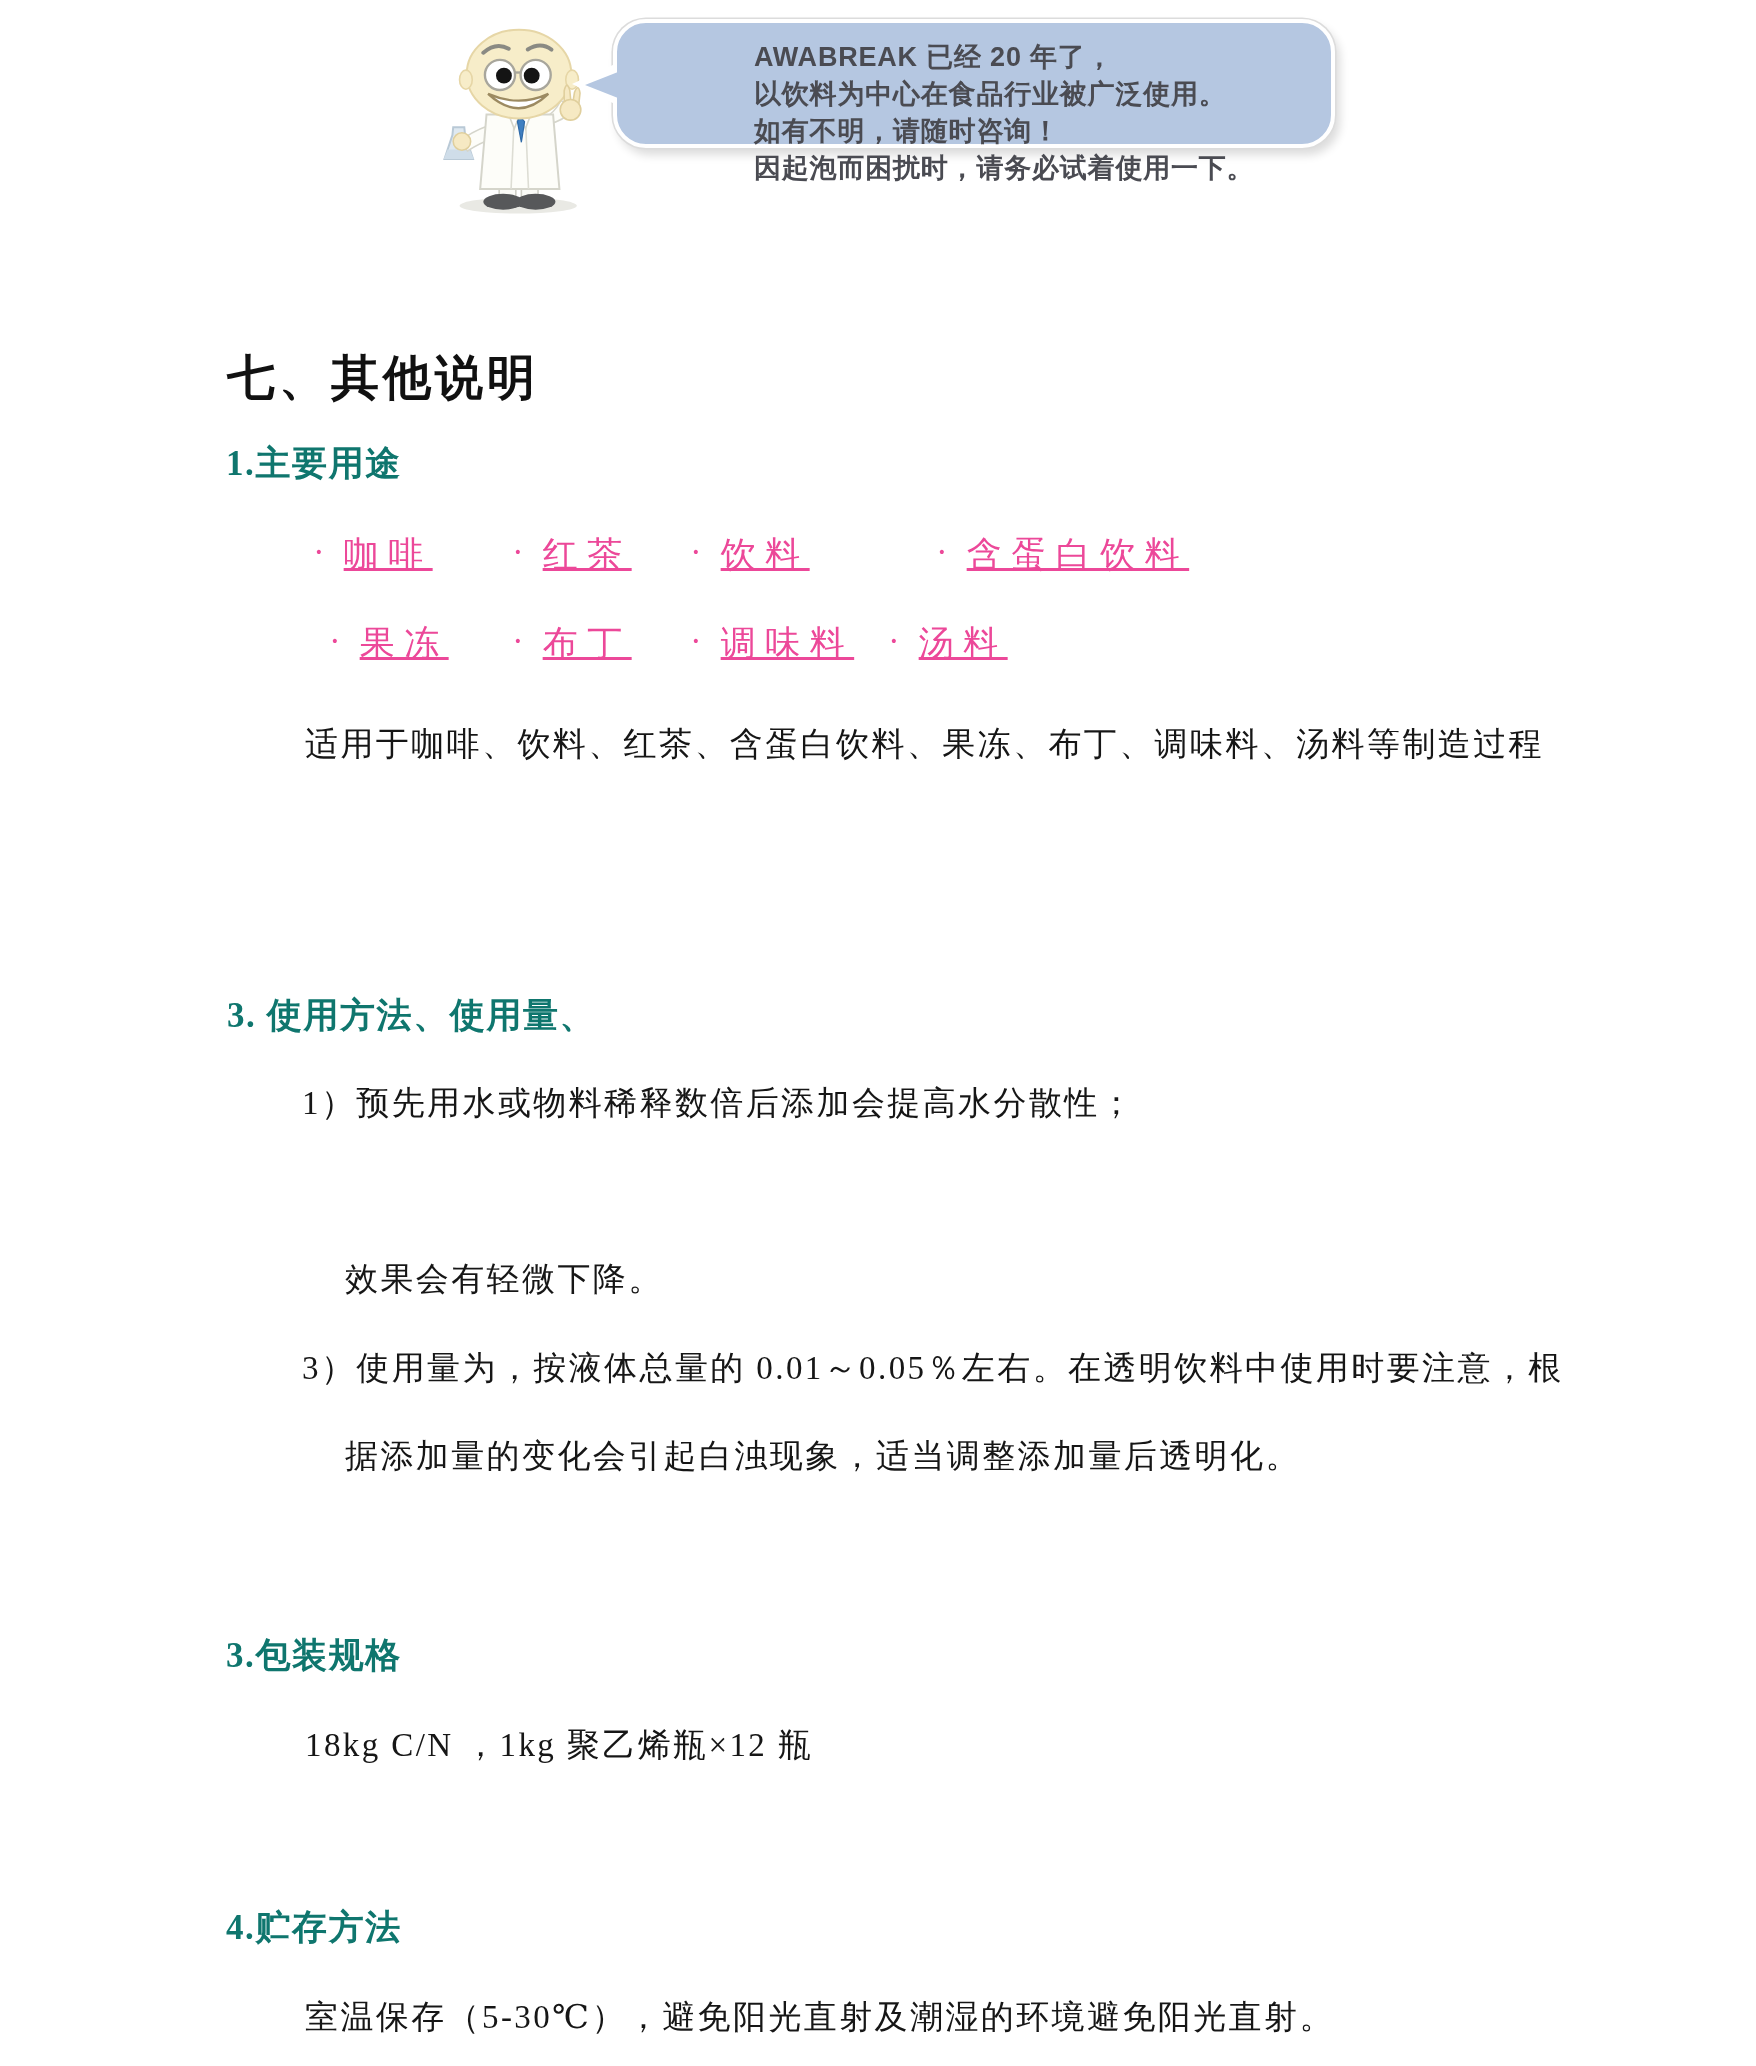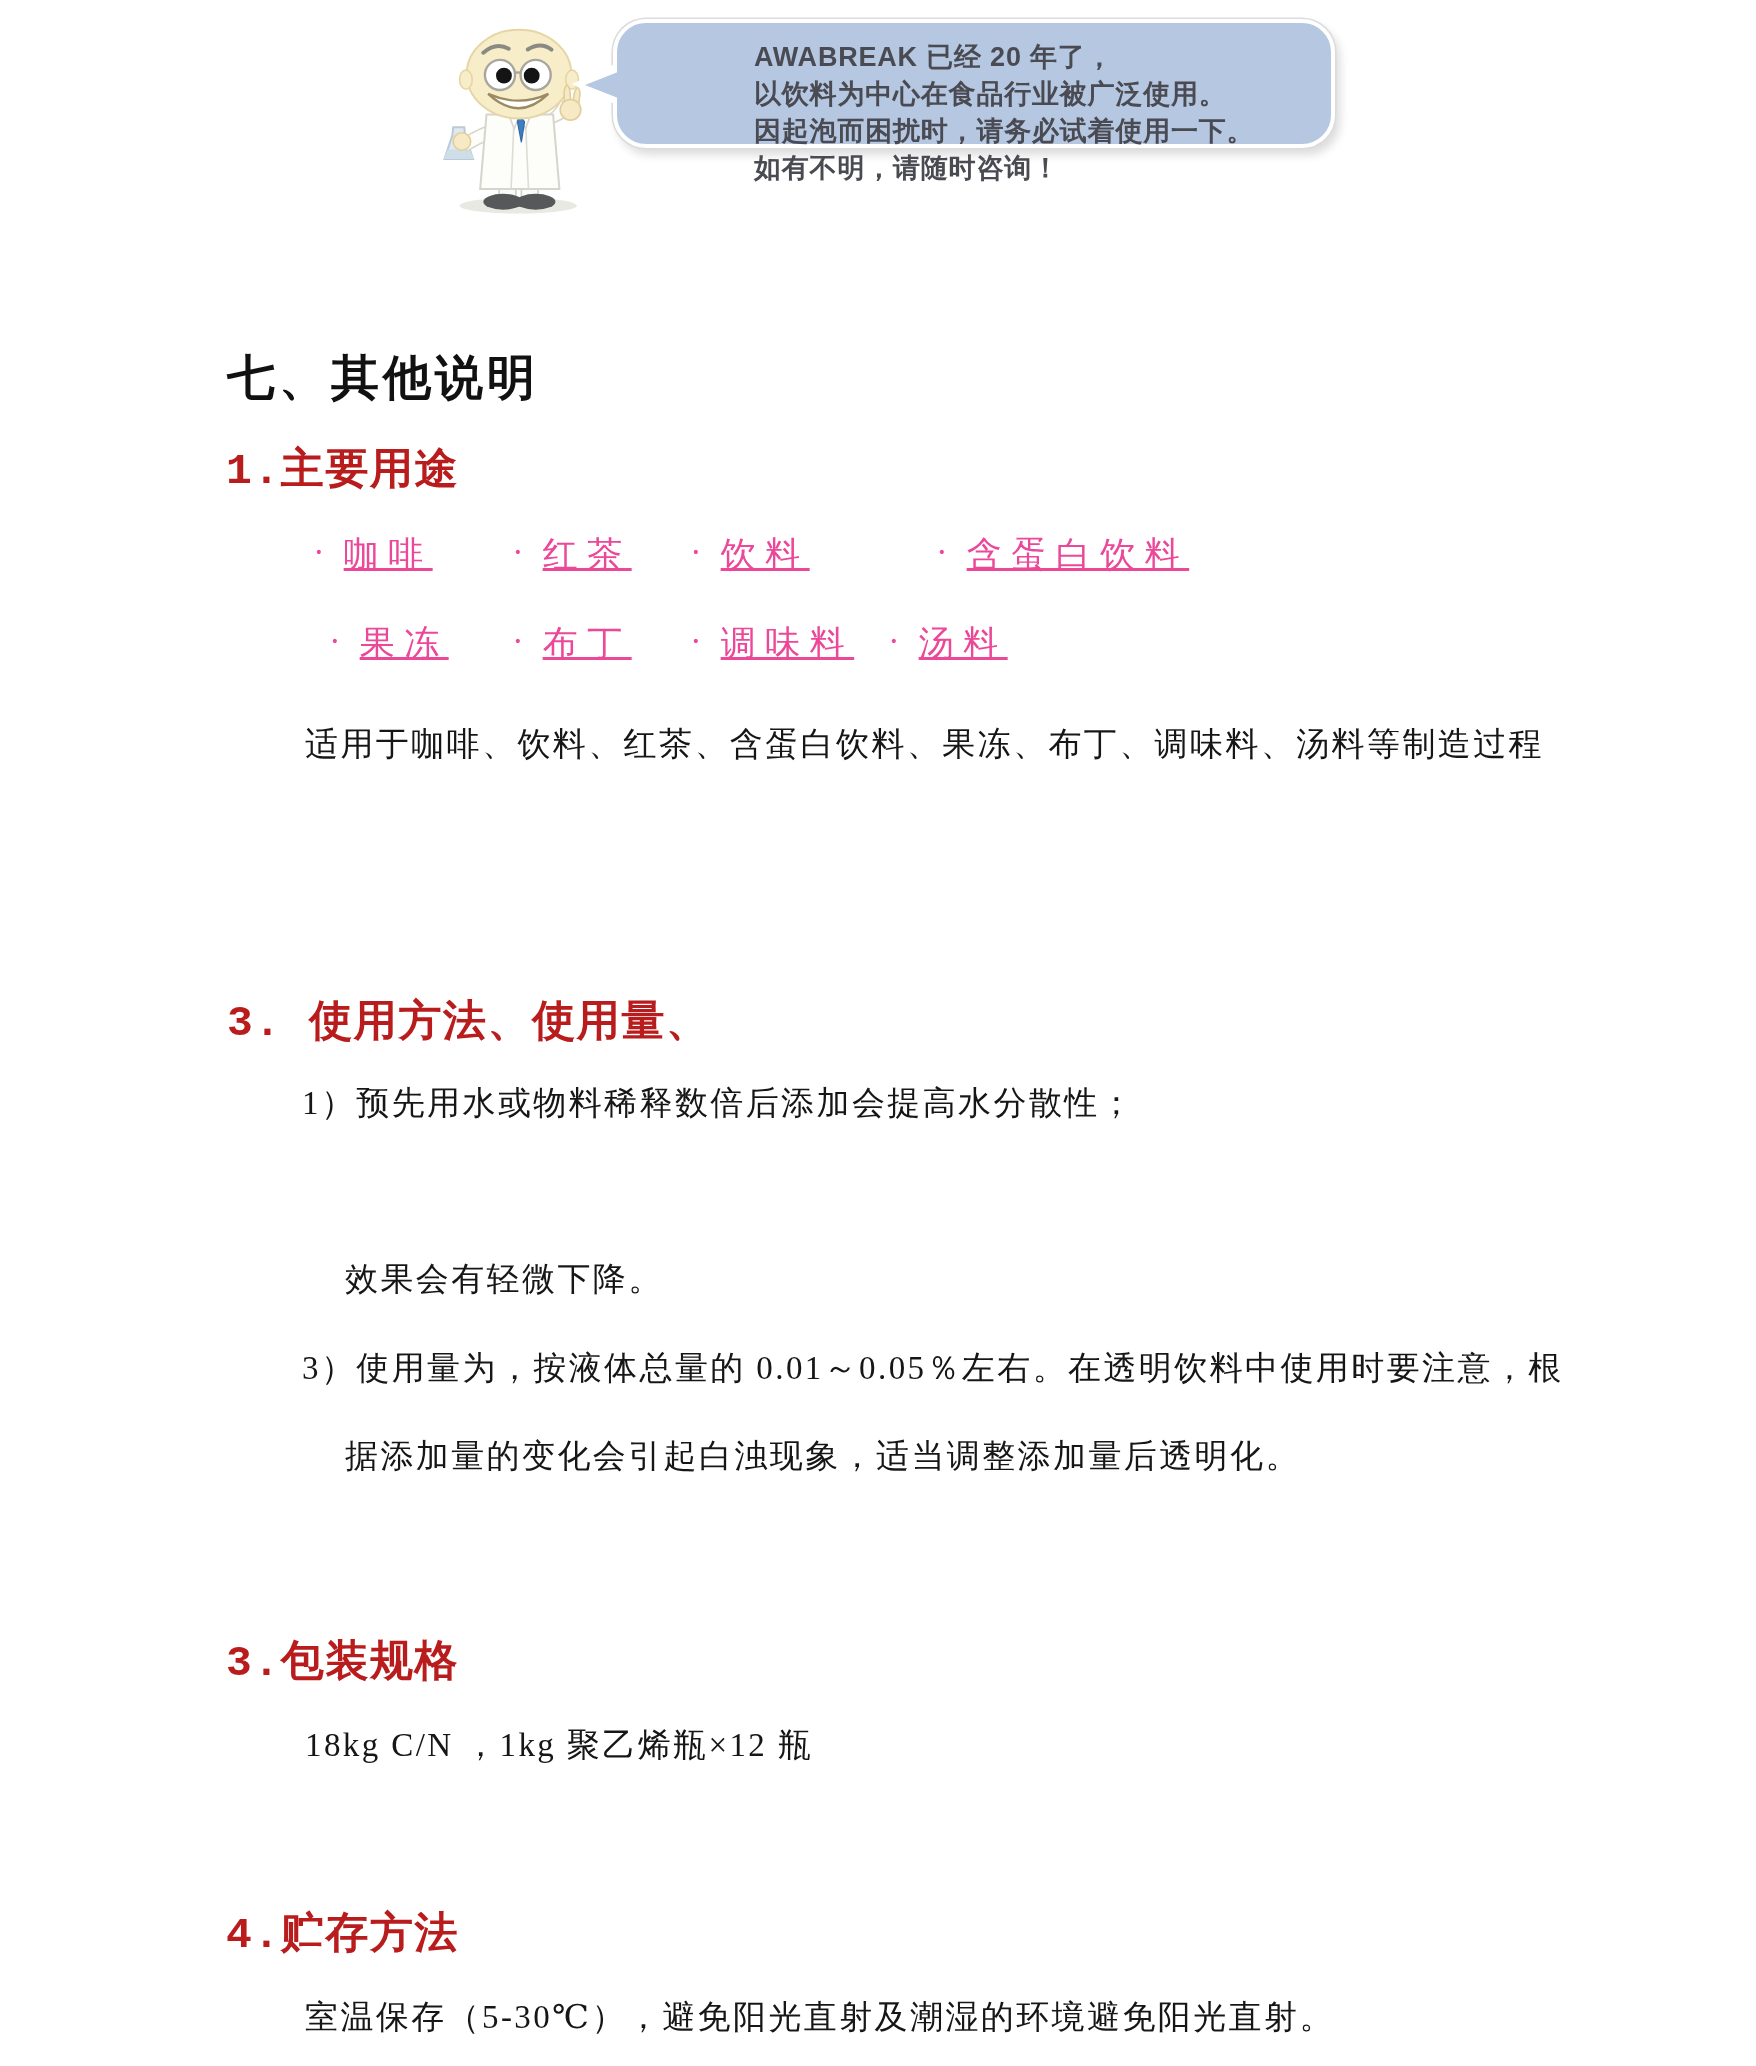--- a/index.html
+++ b/index.html
@@ -22,21 +22,21 @@
   }
   .tail-w{position:absolute;left:-45px;top:41px;width:0;height:0;
     border-style:solid;border-width:20.7px 43px 20.7px 0;
     border-color:transparent #ffffff transparent transparent;}
   .tail-b{position:absolute;left:-32px;top:49px;width:0;height:0;
     border-style:solid;border-width:13.5px 33px 13.5px 0;
     border-color:transparent #b5c7e1 transparent transparent;}
   
   .txt{position:absolute;white-space:nowrap;font-size:33px;letter-spacing:2.4px;color:#161616;}
   .h-main{position:absolute;white-space:nowrap;font-size:48px;font-weight:bold;letter-spacing:4px;color:#111;}
-  .h-sub{position:absolute;white-space:nowrap;font-size:43px;font-weight:bold;letter-spacing:1.6px;color:#b91c1c;font-family:Liberation Mono, monospace;}
+  .h-sub{position:absolute;white-space:nowrap;font-size:35px;font-weight:bold;letter-spacing:1.6px;color:#0f766e;}
   .bullet-item{position:absolute;white-space:nowrap;font-size:35px;color:#ec4899;text-decoration:underline;}
   .bullet-item .dot{display:inline-block;font-size:35px;margin-right:19px;transform:translateY(-1.6px);}
   .bullet-item .lbl{letter-spacing:9.5px;}
 </style>
 </head>
 <body>
 
 <div class="page">
 
   <div class="mascot">
@@ -91,22 +91,22 @@
         <circle cx="168" cy="112" r="13"></circle>
       </g>
     </svg>
   </div>
 
   <div class="bubble" style="background: rgb(181, 199, 225); color: rgb(74, 75, 82);">
     <div class="tail-w"></div>
     <div class="tail-b" style="border-right-color: rgb(181, 199, 225);"></div>
     <p>AWABREAK 已经 20 年了，</p>
     <p>以饮料为中心在食品行业被广泛使用。</p>
+    <p>如有不明，请随时咨询！</p>
     <p>因起泡而困扰时，请务必试着使用一下。</p>
-    <p>如有不明，请随时咨询！</p>
   </div>
 
   <div class="h-main" style="left:227px;top:346px;">七、其他说明</div>
 
   <div class="h-sub" style="left:226px;top:440px;">1.主要用途</div>
 
   <div class="bullet-item" style="left:313px;top:531px;">
     <span class="dot">·</span><span class="lbl">咖啡</span>
   </div>
   <div class="bullet-item" style="left:512px;top:531px;">

